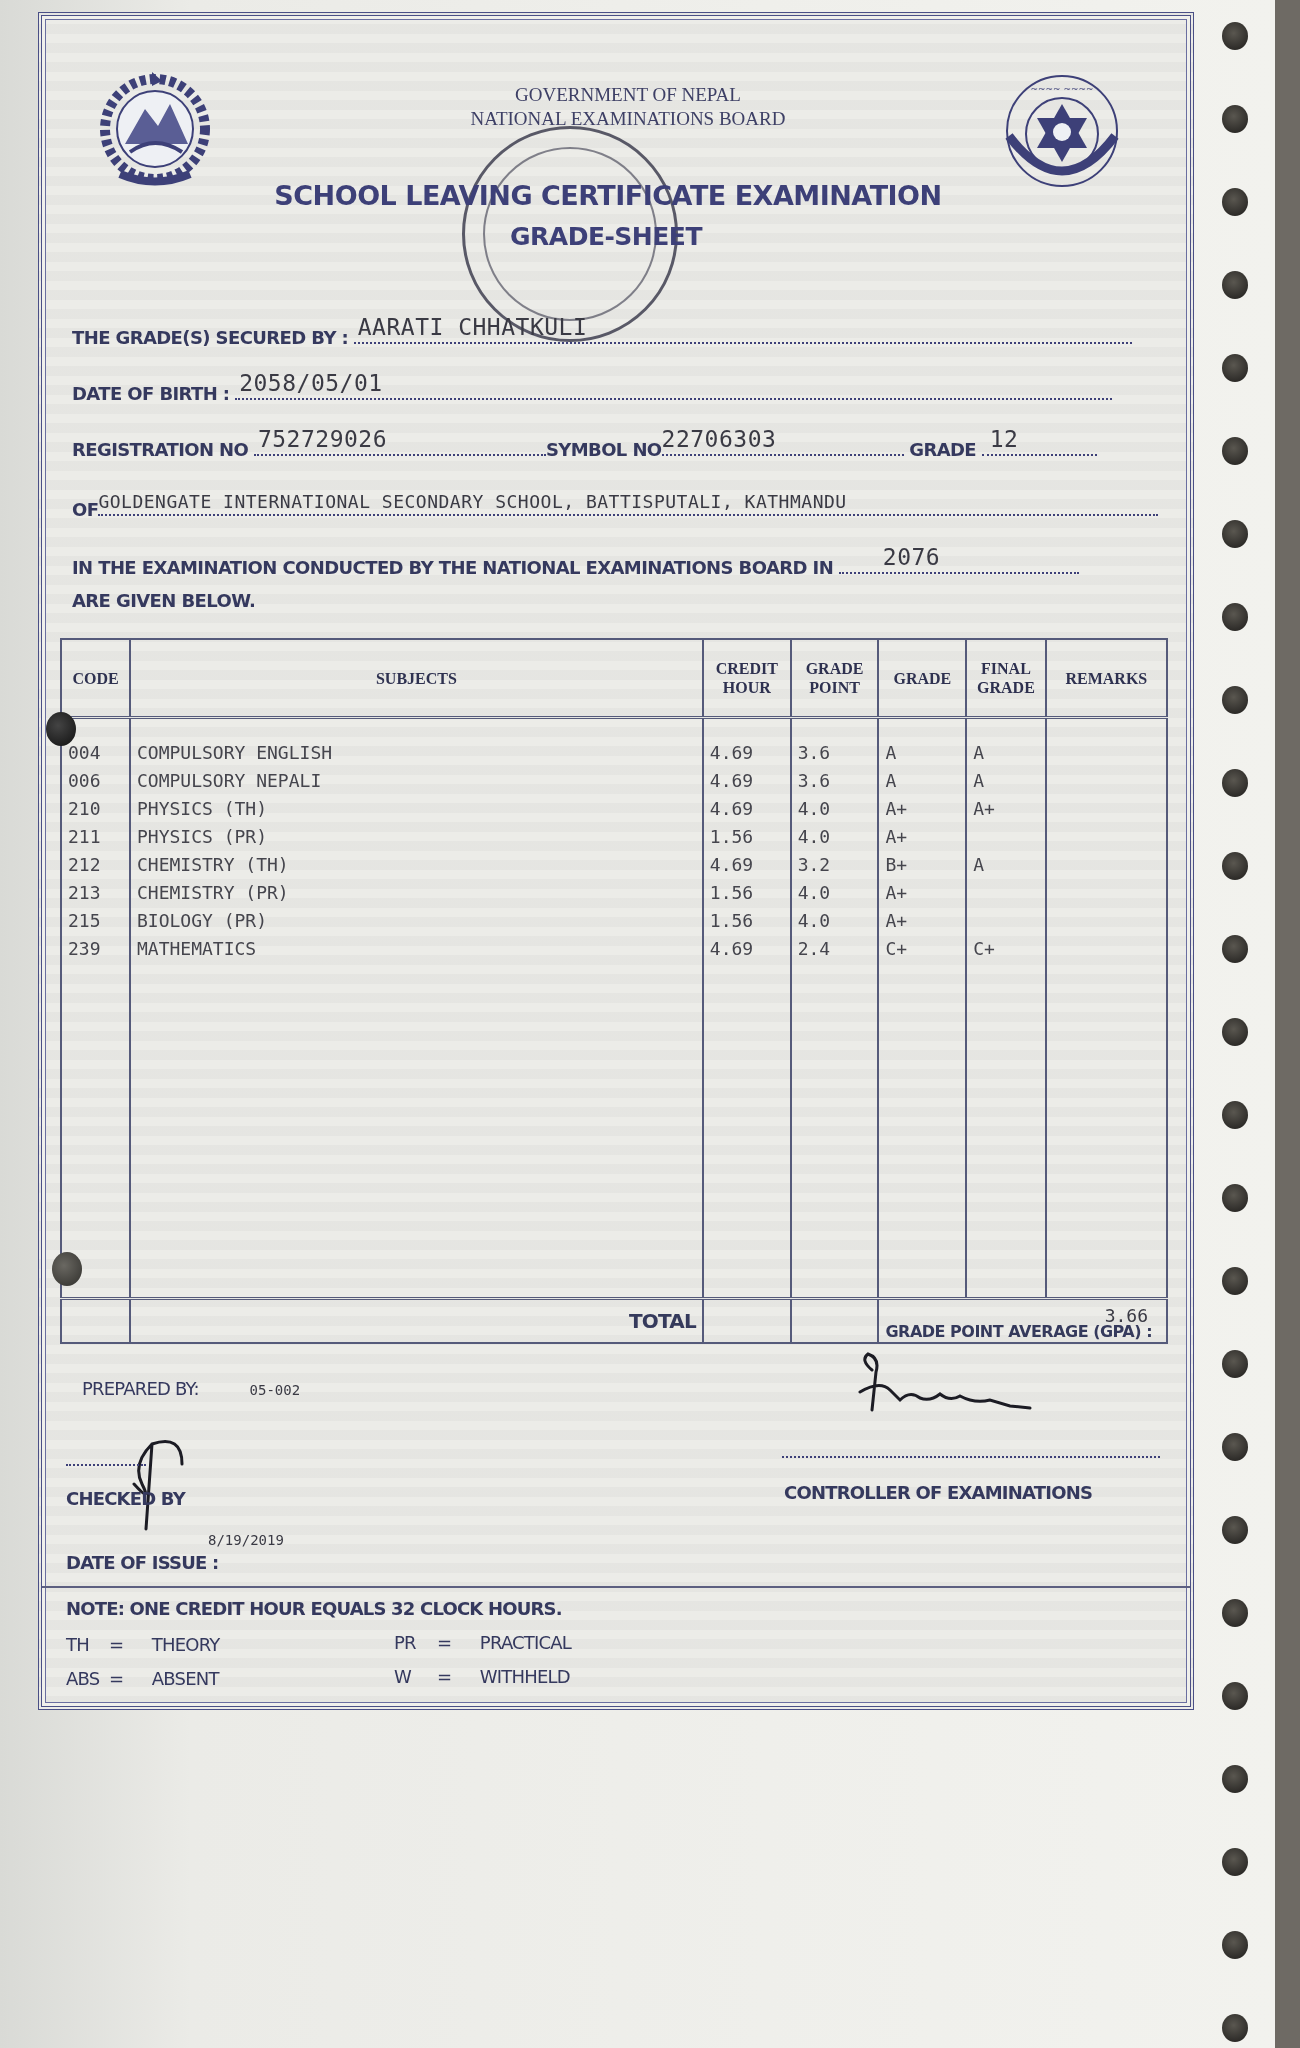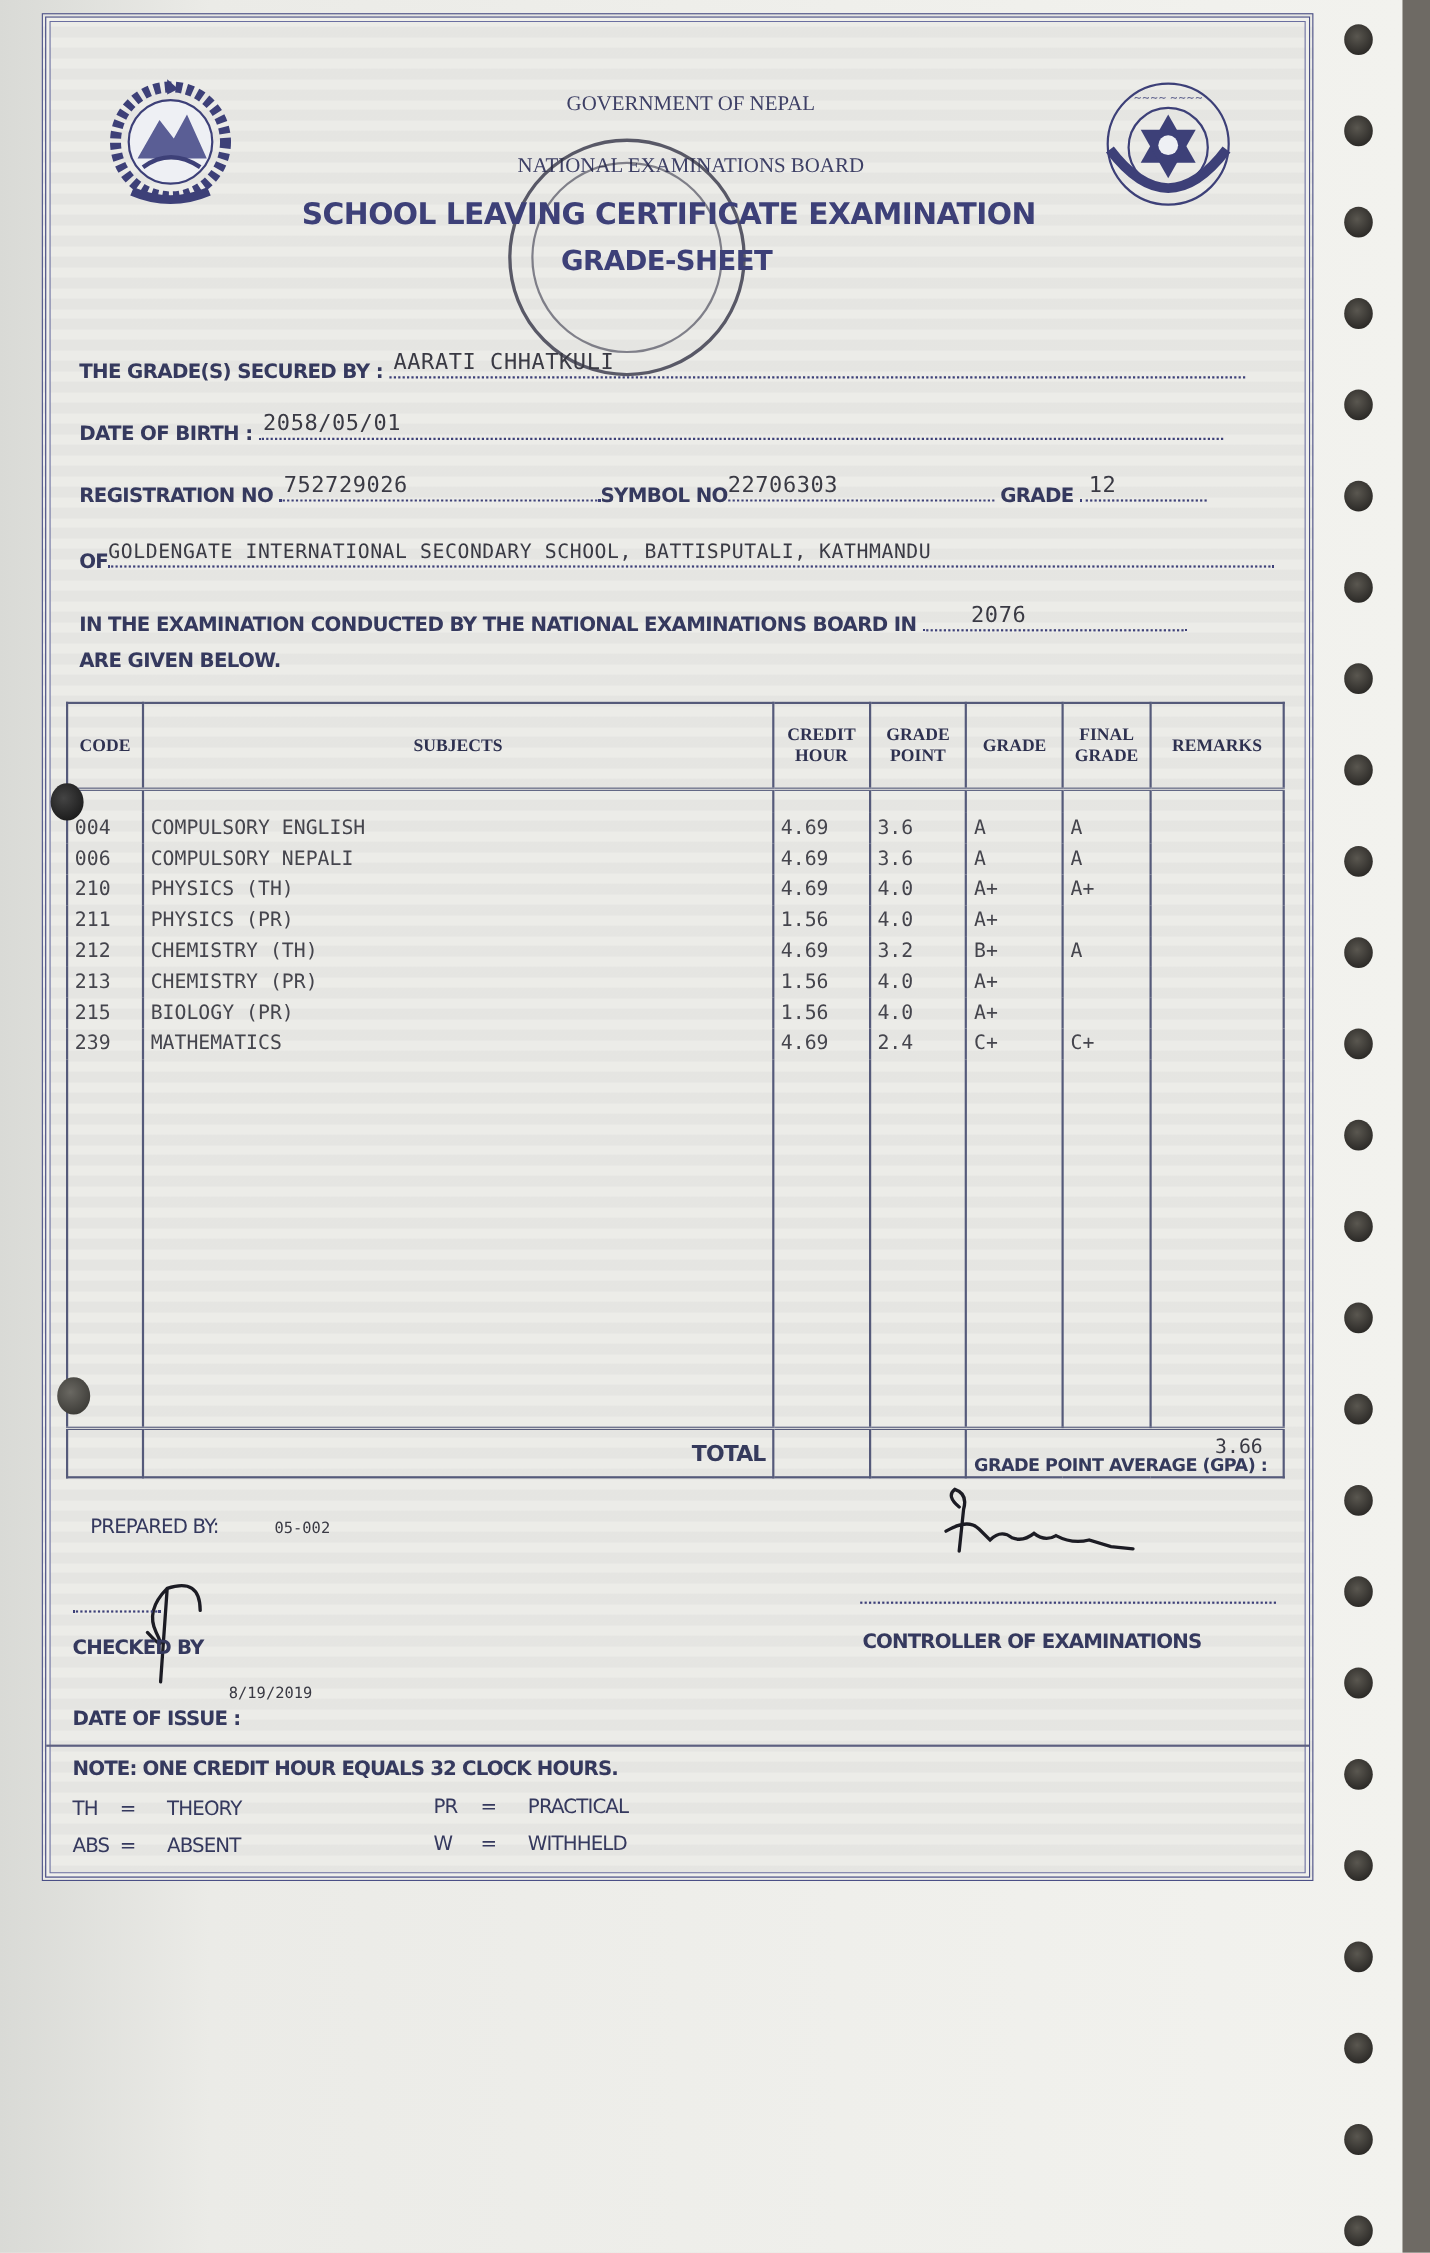--- a/index.html
+++ b/index.html
@@ -33,21 +33,21 @@
     position:absolute; left:48px; top:48px; width:130px; height:130px;
   }
   .logo-right {
     position:absolute; left:955px; top:50px; width:130px; height:130px;
   }
   .gov {
     position:absolute; left:0; width:100%; text-align:center;
     font-family:"Liberation Serif", serif; color:#3e4066; font-size:19px;
   }
   .gov1 { top:68px; left:12px; }
-  .gov2 { top:92px; left:12px;margin-top:32px; }
+  .gov2 { top:92px; left:12px; }
   .title {
     position:absolute; left:0; width:100%; text-align:center;
     font-family:"DejaVu Sans", sans-serif; font-weight:bold; color:#3d4078;
     letter-spacing:-0.5px;
   }
   .title1 { top:164px; font-size:27px; left:-8px; }
   .title2 { top:206px; font-size:25px; left:-10px; }
   .stamp {
     position:absolute; left:420px; top:110px; width:210px; height:210px;
     border-radius:50%; border:3px solid rgba(40,40,60,0.75);
@@ -61,21 +61,21 @@
     font-weight:bold; color:#35395e; font-size:18px; letter-spacing:-0.6px;
     white-space:nowrap;
   }
   .dots {
     display:inline-block; border-bottom:2px dotted #3d4078; vertical-align:baseline;
     position:relative; height:18px;
   }
   .typed {
     position:absolute; bottom:2px; left:4px;
     font-family:"DejaVu Sans Mono", monospace; font-weight:normal;
-    font-size:20px; color:#3a3a44; letter-spacing:0.5px;
+    font-size:23px; color:#3a3a44; letter-spacing:0.5px;
   }
   table.grades {
     position:absolute; left:18px; top:622px; width:1108px; border-collapse:collapse;
     font-family:"Liberation Serif", serif;
   }
   table.grades th {
     border:2px solid #555a7a; color:#2e3150; font-weight:bold; font-size:16px;
     height:76px; line-height:19px; padding:0 2px;
     border-bottom:3px double #555a7a;
   }

